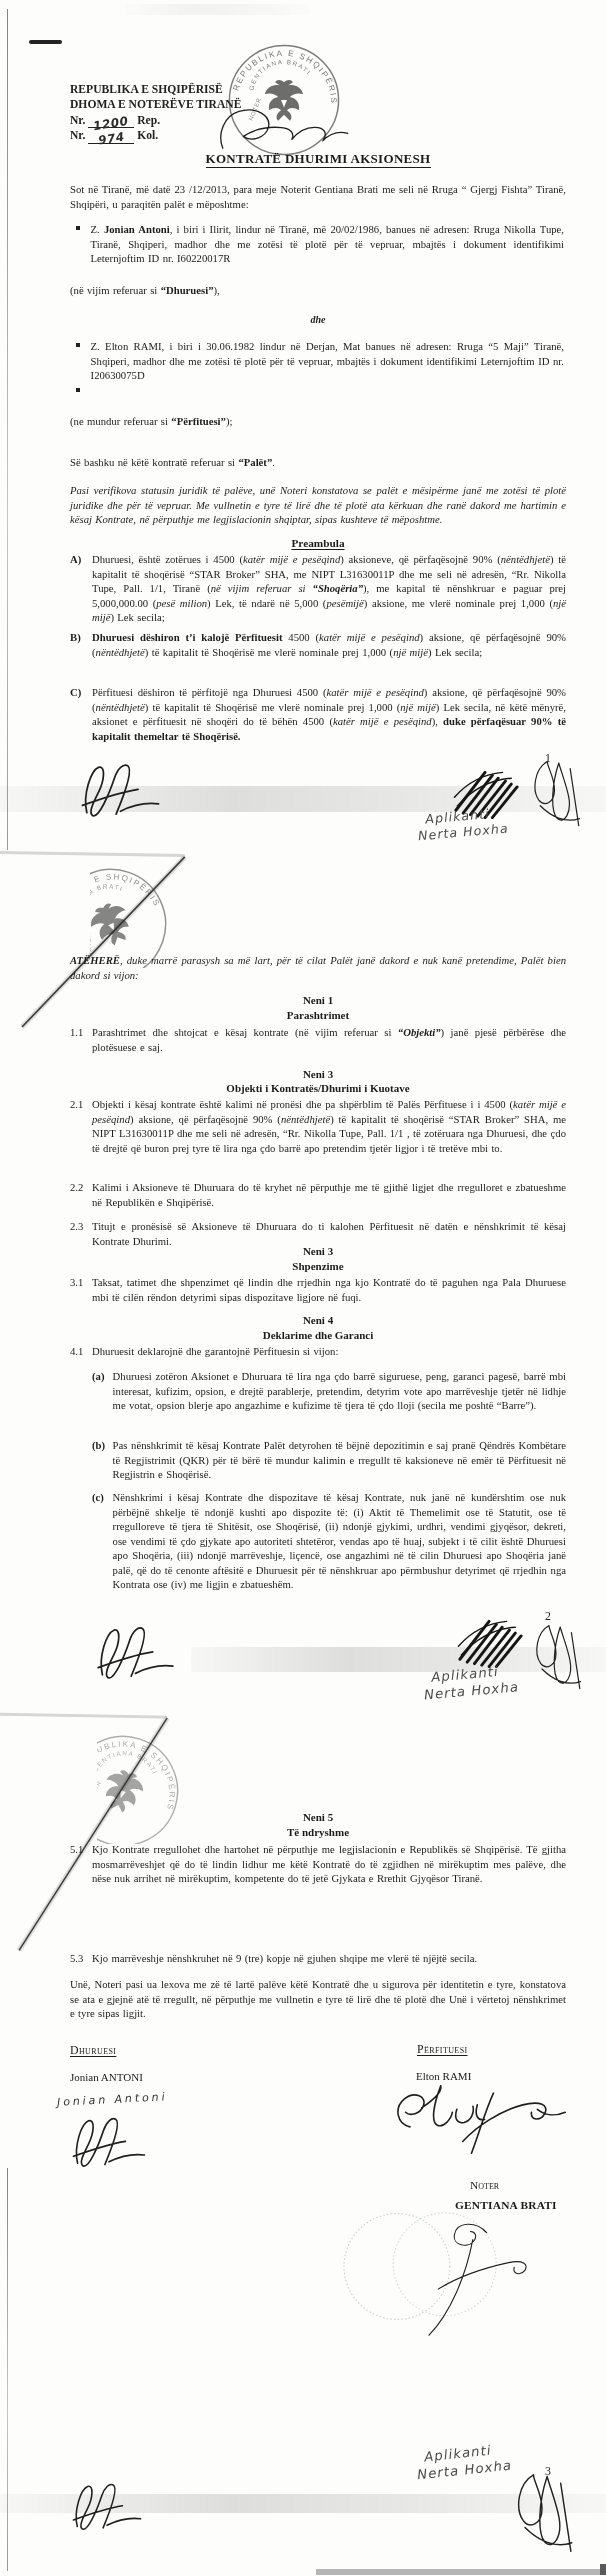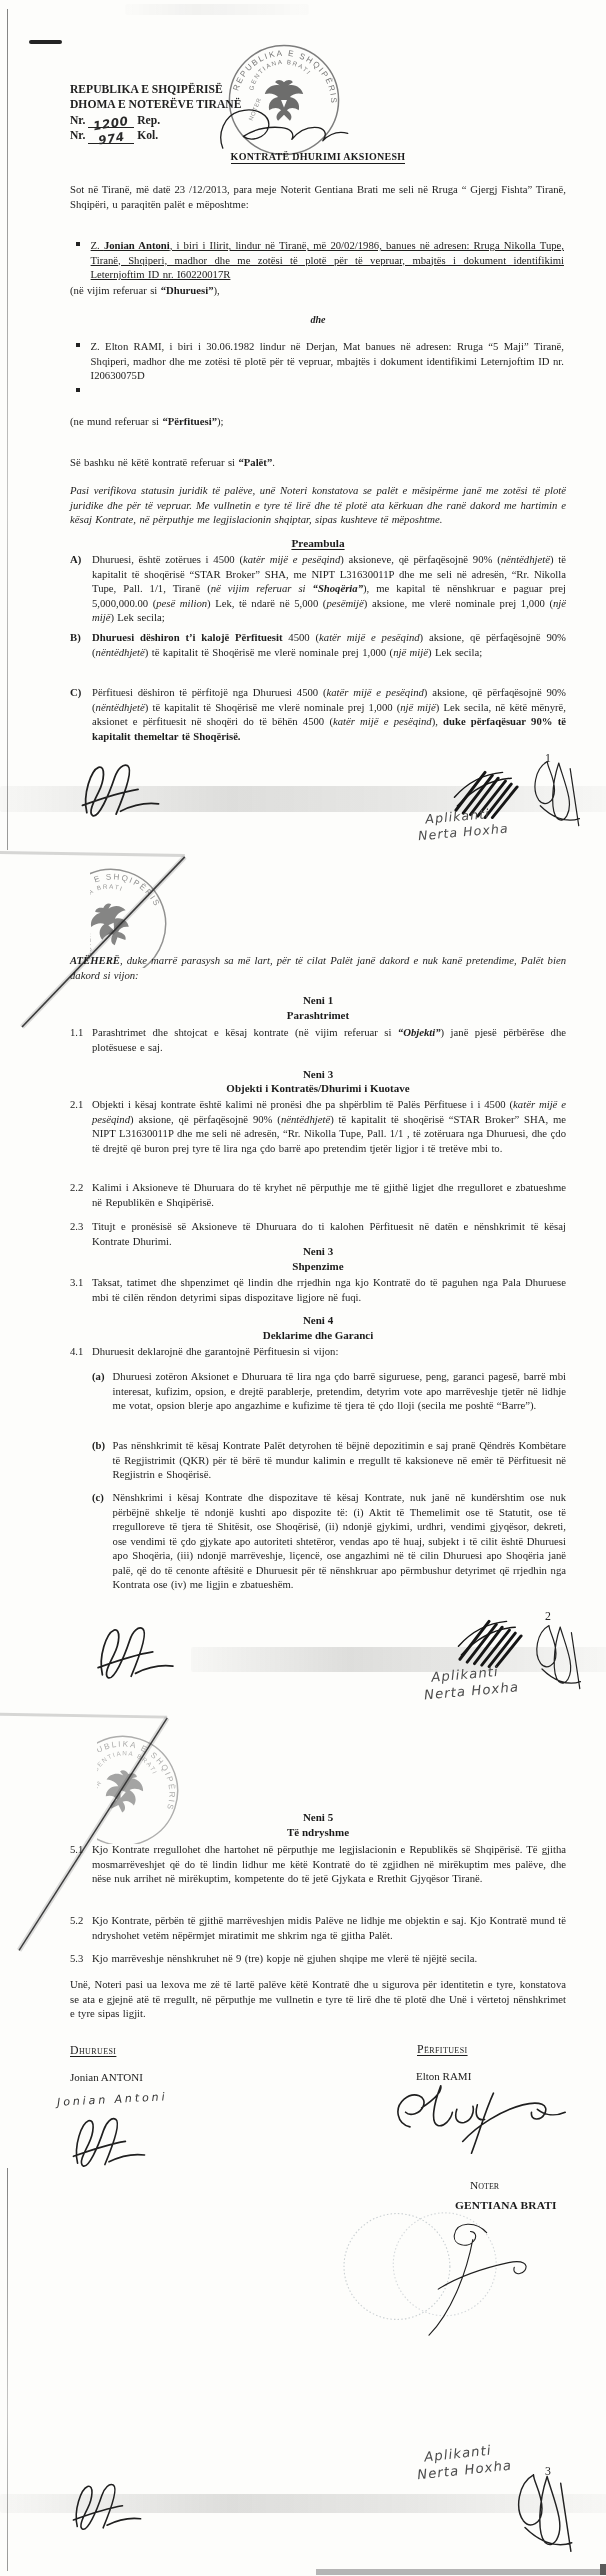--- a/index.html
+++ b/index.html
@@ -18,21 +18,21 @@
   .subclause .cnum{position:absolute;left:0;top:0;font-weight:bold;}
   .subclause .ctext{display:block;margin-left:20.6px;}
   .bullet-item{left:70px;width:494px;}
   .bullet-item .ctext{display:block;margin-left:20.6px;}
   .bullet-icon{position:absolute;left:5.9px;top:3.7px;width:4.4px;height:4.4px;background:#222;overflow:hidden;
                font-size:0;line-height:0;color:transparent;}
   .hdr{font-weight:bold;font-size:11.6px;line-height:15.4px;color:#222;}
   .fill-line{display:inline-block;width:46px;border-bottom:1.2px solid #222;text-align:center;height:12.5px;vertical-align:bottom;}
   .hand-num{display:inline-block;font-family:"DejaVu Sans",sans-serif;font-style:italic;font-size:11.8px;
             color:#2a2a2a;transform:rotate(-9deg) translateY(1.5px);letter-spacing:0.7px;}
-  .doc-title{font-weight:bold;font-size:10px;letter-spacing:0.3px;}
+  .doc-title{font-weight:bold;font-size:13px;letter-spacing:0.3px;}
   .doc-title span{border-bottom:1.5px solid #1b1b1b;padding-bottom:0.7px;}
   .preamb-title{font-weight:bold;font-size:11.3px;text-decoration:underline;text-underline-offset:2.2px;}
   .role-label{font-variant:small-caps;font-size:11.8px;text-decoration:underline;text-underline-offset:2.2px;letter-spacing:0.4px;}
   .sig-name{font-size:11px;}
   .notary-label{font-variant:small-caps;font-size:11.4px;}
   .notary-name{font-size:11.4px;letter-spacing:0.2px;}
   .pageno{font-size:11.8px;color:#222;}
   .handnote{font-family:"DejaVu Sans",sans-serif;font-style:italic;color:#4b4b4b;letter-spacing:1.1px;line-height:1.25;}
   .handnote .l2{display:block;margin-left:-8.8px;}
   .script-name{font-family:"DejaVu Sans",sans-serif;font-style:italic;color:#333;letter-spacing:2.9px;font-size:11px;}
@@ -121,32 +121,32 @@
   <svg class="abs sig" style="left:214px;top:101px;" width="147" height="59" viewBox="0 0 200 80">
     <path stroke-width="1.8" d="M12,64 C4,44 14,20 34,14 C58,7 78,20 74,36 C70,50 50,56 40,48 C52,40 70,34 92,36 C104,37 110,44 106,52 C114,42 126,34 142,36 C152,38 154,46 148,54 C156,46 168,40 182,44"></path>
   </svg>
 
   <div class="abs center doc-title" style="left:70px;top:151px;width:496px;">
     <span>KONTRATË DHURIMI AKSIONESH</span>
   </div>
 
   <div class="abs para" style="left:70px;top:182px;width:496px;"><span>Sot në Tiranë, më datë   23 /12/2013, para meje Noterit Gentiana Brati  me seli në  Rruga “ Gjergj Fishta” Tiranë, Shqipëri, u paraqitën palët e mëposhtme:</span></div>
 
-  <div class="abs para bullet-item" style="top:238px;text-decoration:underline;">
+  <div class="abs para bullet-item" style="top:222px;">
     <span class="bullet-icon">▪</span>
     <span class="ctext"><span>Z. </span><span class="b">Jonian Antoni</span><span>, i biri i Ilirit, lindur në Tiranë, më 20/02/1986, banues në adresen: Rruga Nikolla Tupe, Tiranë, Shqiperi, madhor dhe me zotësi të plotë për të vepruar, mbajtës i dokument identifikimi Leternjoftim ID nr. I60220017R</span></span>
   </div>
   <div class="abs para" style="left:70px;top:283px;width:496px;"><span>(në vijim referuar si </span><span class="b">“Dhuruesi”</span><span>),</span></div>
   <div class="abs center para b i" style="left:70px;top:313px;width:496px;font-size:10px;">dhe</div>
   <div class="abs para bullet-item" style="top:339px;">
     <span class="bullet-icon">▪</span>
     <span class="ctext"><span>Z. Elton RAMI, i biri i 30.06.1982 lindur në Derjan, Mat banues në adresen: Rruga “5 Maji”  Tiranë, Shqiperi, madhor dhe me zotësi të plotë për të vepruar, mbajtës i dokument identifikimi Leternjoftim ID nr. I20630075D</span></span>
   </div>
   <div class="abs" style="left:76px;top:388px;width:4.4px;height:4.4px;background:#222;"></div>
-  <div class="abs para" style="left:70px;top:414px;width:496px;"><span>(ne mund referuar si </span><span class="b">“Përfituesi”</span><span>);</span></div>
+  <div class="abs para" style="left:70px;top:414px;width:496px;"><span>(ne mundur referuar si </span><span class="b">“Përfituesi”</span><span>);</span></div>
   <div class="abs para" style="left:70px;top:455px;width:496px;"><span>Së bashku në këtë kontratë referuar si </span><span class="b">“Palët”</span><span>.</span></div>
   <div class="abs para" style="left:70px;top:483px;width:496px;"><span class="i">Pasi verifikova statusin juridik të palëve, unë Noteri konstatova se palët e mësipërme janë me zotësi të plotë juridike dhe për të vepruar. Me vullnetin e tyre të lirë dhe të plotë ata kërkuan dhe ranë dakord me hartimin e kësaj Kontrate, në përputhje me legjislacionin shqiptar, sipas kushteve të mëposhtme.</span></div>
 
   <div class="abs center preamb-title" style="left:70px;top:537px;width:496px;">Preambula</div>
   <div class="abs para clause" style="top:552px;">
     <span class="cnum b">A)</span>
     <span class="ctext"><span>Dhuruesi, është zotërues i 4500 (</span><span class="i">katër mijë e pesëqind</span><span>) aksioneve, që përfaqësojnë 90% (</span><span class="i">nëntëdhjetë</span><span>)  të kapitalit të shoqërisë “STAR Broker” SHA, me NIPT L31630011P dhe me seli në adresën, “Rr. Nikolla Tupe, Pall. 1/1, Tiranë (</span><span class="i">në vijim referuar si </span><span class="b i">“Shoqëria”</span><span>), me kapital të nënshkruar e paguar prej 5,000,000.00 (</span><span class="i">pesë milion</span><span>) Lek, të ndarë në 5,000 (</span><span class="i">pesëmijë</span><span>) aksione, me vlerë nominale prej 1,000 (</span><span class="i">një mijë</span><span>) Lek secila;</span></span>
   </div>
   <div class="abs para clause" style="top:630px;">
     <span class="cnum b">B)</span>
@@ -248,24 +248,20 @@
         <use href="#stampSym"></use>
       </svg>
   </div>
 
   <div class="abs heading" style="left:70px;top:1810px;width:496px;">Neni 5</div>
   <div class="abs heading" style="left:70px;top:1825px;width:496px;">Të ndryshme</div>
   <div class="abs para clause" style="top:1842px;">
     <span class="cnum">5.1</span>
     <span class="ctext"><span>Kjo Kontrate rregullohet dhe hartohet në përputhje me legjislacionin e Republikës së Shqipërisë. Të gjitha mosmarrëveshjet që do të lindin lidhur me këtë Kontratë do të zgjidhen në mirëkuptim mes palëve, dhe nëse nuk arrihet në mirëkuptim, kompetente do të jetë Gjykata e Rrethit Gjyqësor Tiranë.</span></span>
   </div>
-  <div class="abs para clause" style="top:1913px;">
-    <span class="cnum">5.2</span>
-    <span class="ctext"><span>Kjo Kontrate, përbën të gjithë marrëveshjen midis Palëve ne lidhje me objektin e saj. Kjo Kontratë mund të ndryshohet vetëm nëpërmjet miratimit me shkrim nga të gjitha Palët.</span></span>
-  </div>
   <div class="abs para clause" style="top:1951px;">
     <span class="cnum">5.3</span>
     <span class="ctext"><span>Kjo marrëveshje nënshkruhet në 9 (tre) kopje në gjuhen shqipe me vlerë të njëjtë secila.</span></span>
   </div>
 
   <div class="abs para" style="left:70px;top:1977px;width:496px;"><span>Unë, Noteri pasi ua lexova me zë të lartë palëve këtë Kontratë dhe u sigurova për identitetin e tyre, konstatova se ata e gjejnë atë të rregullt, në përputhje me vullnetin e tyre të lirë dhe të plotë dhe Unë i vërtetoj nënshkrimet e tyre sipas ligjit.</span></div>
 
   <div class="abs role-label" style="left:70px;top:2043px;">Dhuruesi</div>
   <div class="abs role-label" style="left:417px;top:2042px;">Përfituesi</div>
   <div class="abs sig-name" style="left:70px;top:2071px;">Jonian ANTONI</div>

